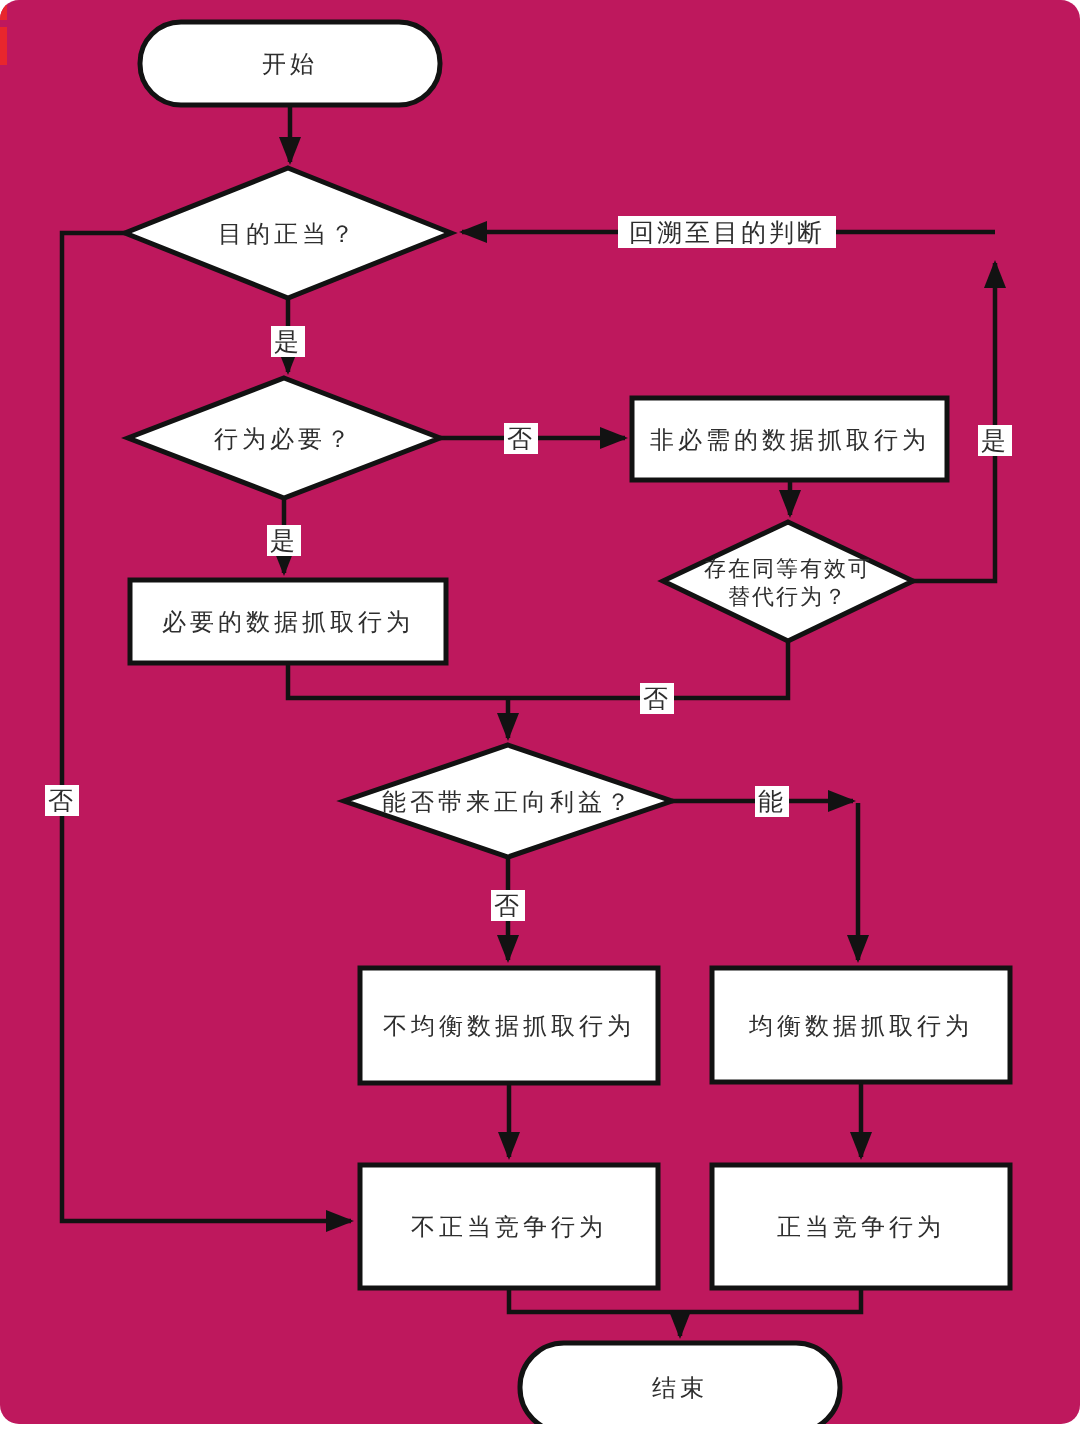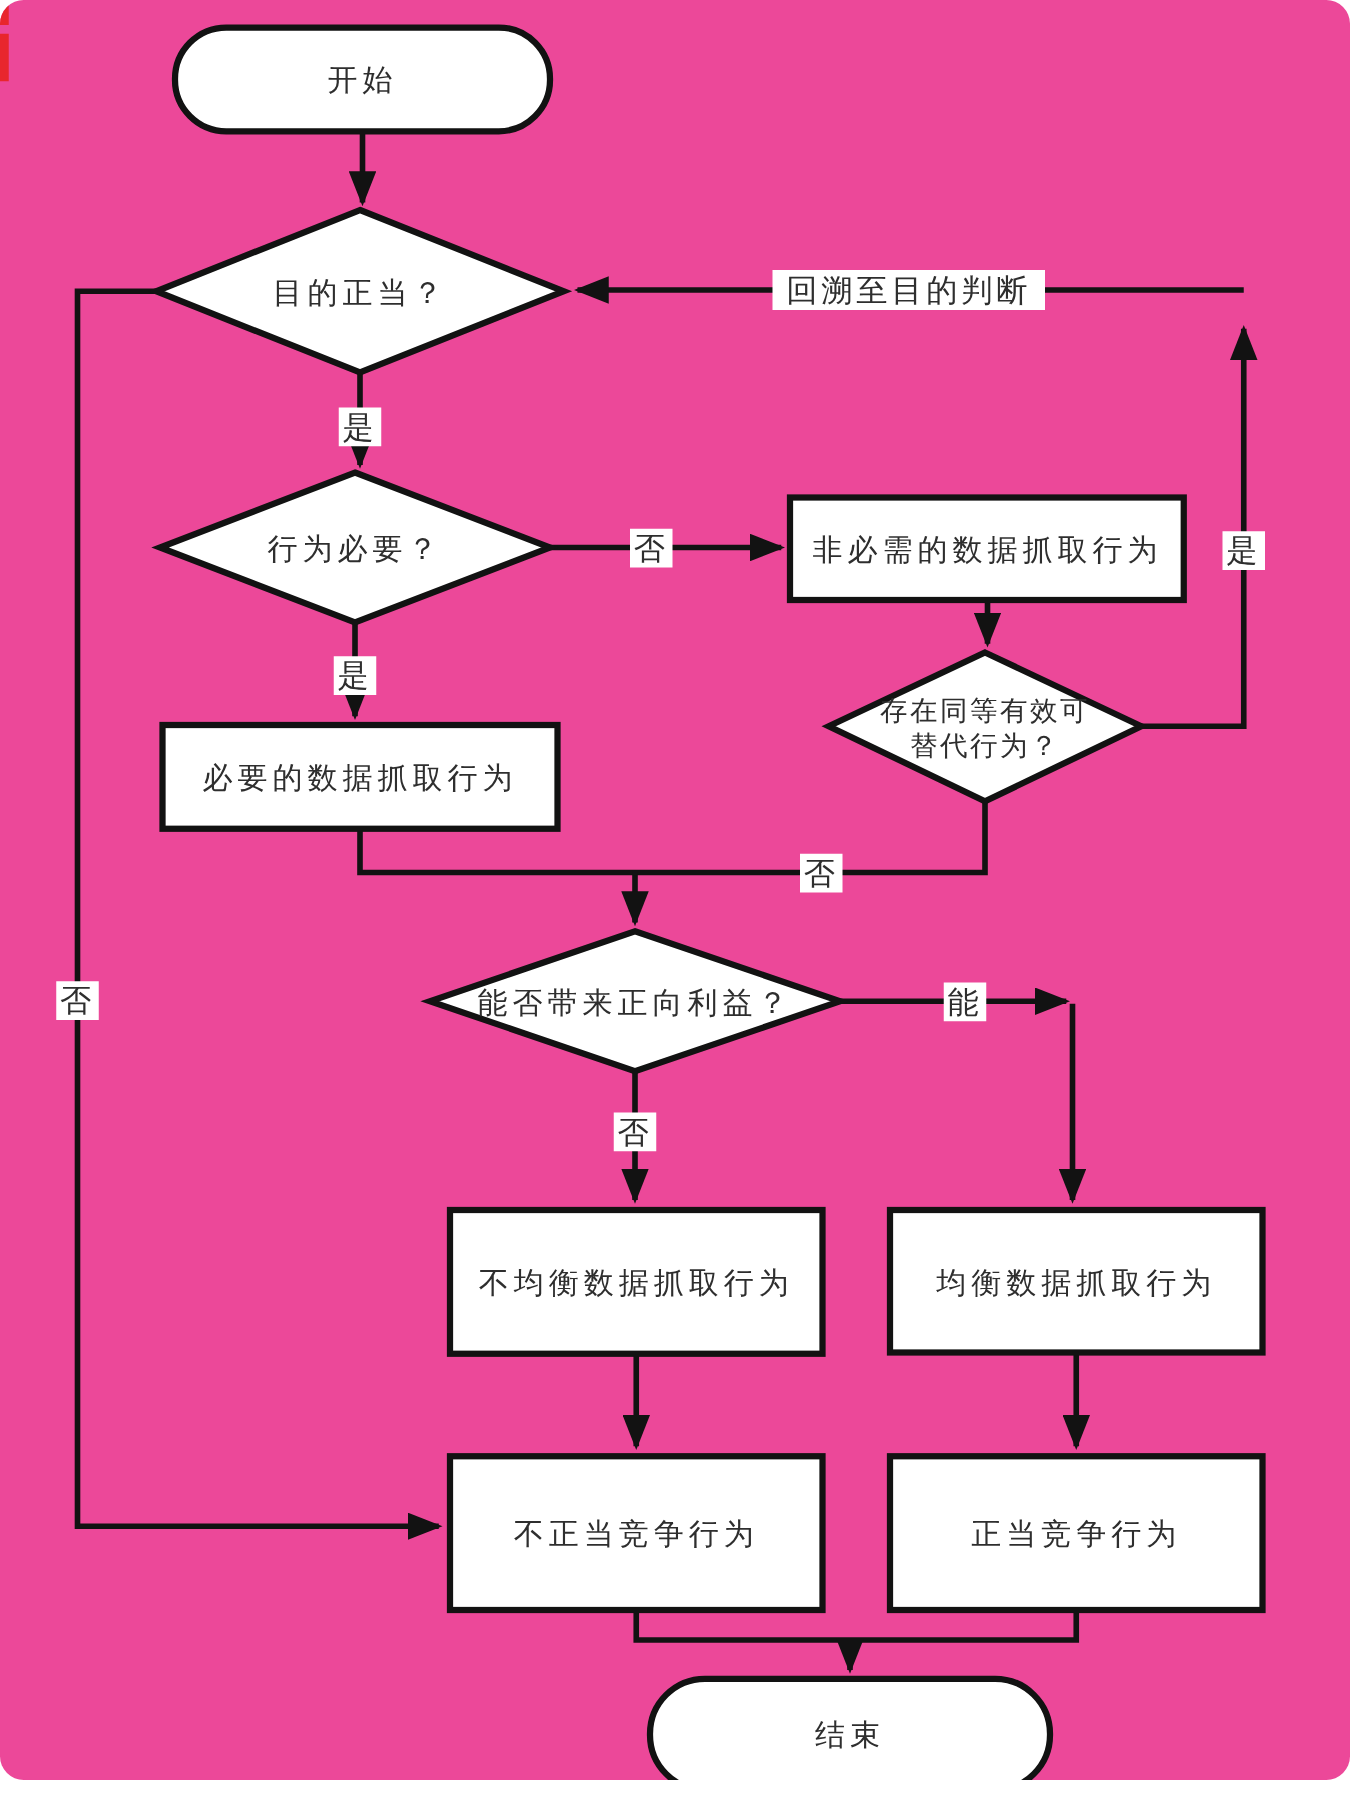--- a/index.html
+++ b/index.html
@@ -7,21 +7,21 @@
     padding: 0;
     background: #ffffff;
     width: 1080px;
     height: 1456px;
     font-family: "Liberation Sans", "DejaVu Sans", sans-serif;
   }
   .stage {
     position: relative;
     width: 1080px;
     height: 1424px;
-    background: #ec4899;
+    background: #be185d;
     overflow: hidden;
     border-radius: 19px;
   }
   svg { display: block; }
   .node-shape {
     fill: #ffffff;
     stroke: #121212;
     stroke-width: 5;
   }
   .edge {

